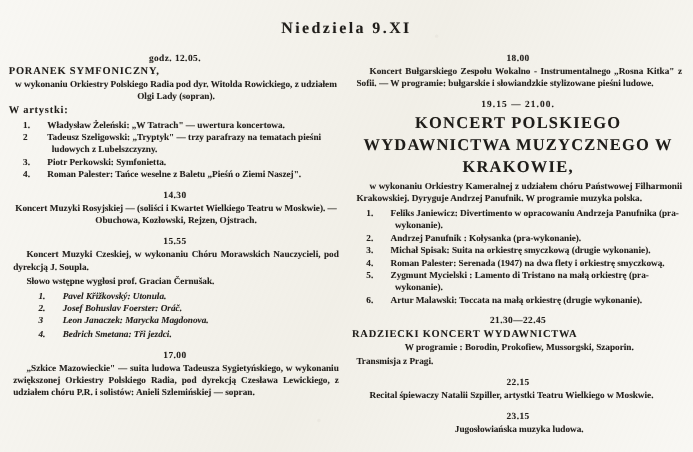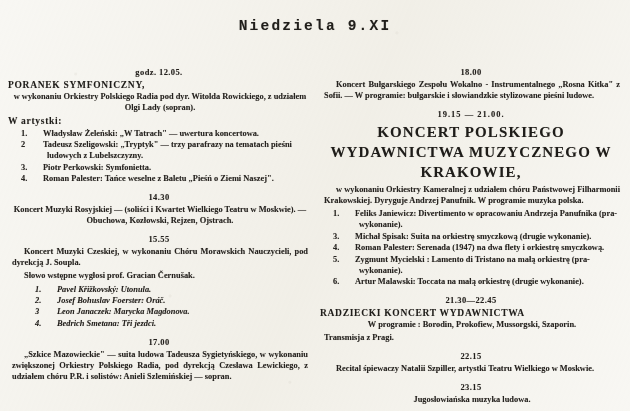--- a/index.html
+++ b/index.html
@@ -25,26 +25,25 @@
   }
   .page{position:absolute;inset:0;padding:0;}
 
   .day-title{
     text-align:center;
     font-weight:bold;
     font-size:14.5px;
     letter-spacing:2.2px;
     margin:18px 0 0 0;
     color:#201e1b;
-    font-family:Liberation Mono, monospace;
   }
 
   .cols{
     display:flex;
-    margin-top:26px;
+    margin-top:5px;
     padding:0 8px;
     gap:10px;
   }
   .col{width:50%;}
 
   .time{
     text-align:center;
     font-weight:bold;
     font-size:8.5px;
     letter-spacing:.4px;
@@ -161,20 +160,21 @@
         <div class="time">18.00</div>
         <div class="para">Koncert Bułgarskiego Zespołu Wokalno - Instrumentalnego „Rosna Kitka" z Sofii. — W programie: bułgarskie i słowiandzkie stylizowane pieśni ludowe.</div>
       </div>
 
       <div>
         <div class="time time-wide">19.15 — 21.00.</div>
         <div class="head-major">KONCERT POLSKIEGO WYDAWNICTWA MUZYCZNEGO W KRAKOWIE,</div>
         <div class="para">w wykonaniu Orkiestry Kameralnej  z udziałem chóru Państwowej Filharmonii Krakowskiej.  Dyryguje Andrzej Panufnik. W programie muzyka polska.</div>
         <ol class="prog">
           <li><span class="num">1.</span><span>Feliks Janiewicz:   Divertimento   w opracowaniu Andrzeja Panufnika (pra-wykonanie).</span></li>
+          <li><span class="num">2.</span><span>Andrzej Panufnik :   Kołysanka (pra-wykonanie).</span></li>
           <li><span class="num">3.</span><span>Michał Spisak:  Suita na orkiestrę smyczkową (drugie wykonanie).</span></li>
           <li><span class="num">4.</span><span>Roman Palester:  Serenada (1947) na dwa flety i orkiestrę smyczkową.</span></li>
           <li><span class="num">5.</span><span>Zygmunt Mycielski :  Lamento di Tristano na małą orkiestrę (pra-wykonanie).</span></li>
           <li><span class="num">6.</span><span>Artur Malawski: Toccata na małą orkiestrę (drugie wykonanie).</span></li>
         </ol>
       </div>
 
       <div>
         <div class="time">21.30—22.45</div>
         <div class="head-mid">RADZIECKI KONCERT WYDAWNICTWA</div>

